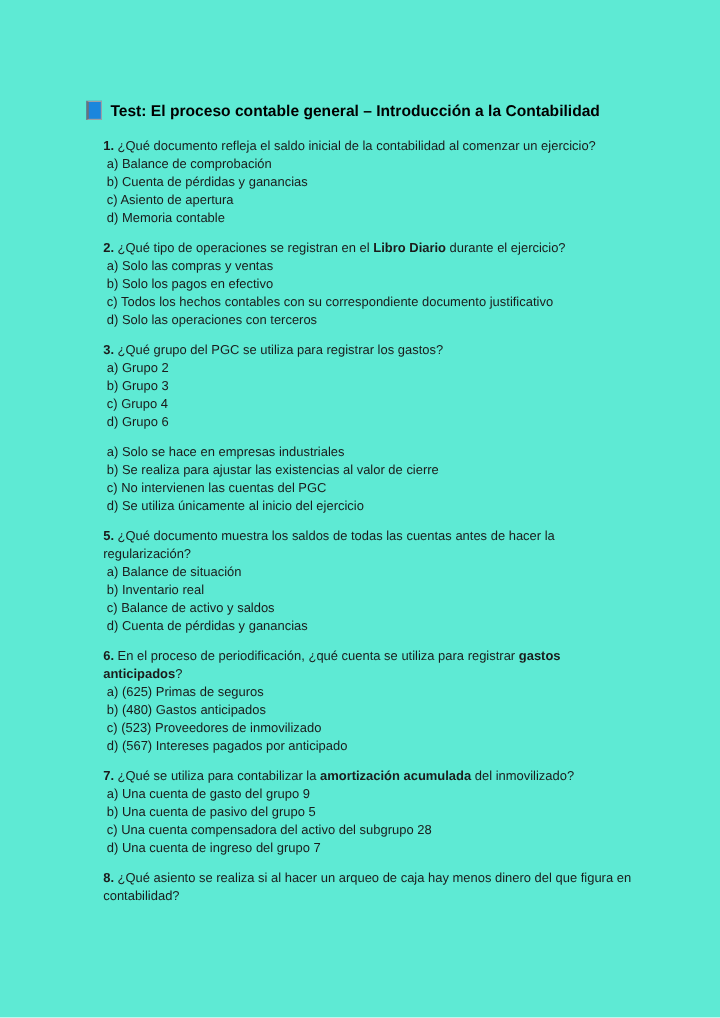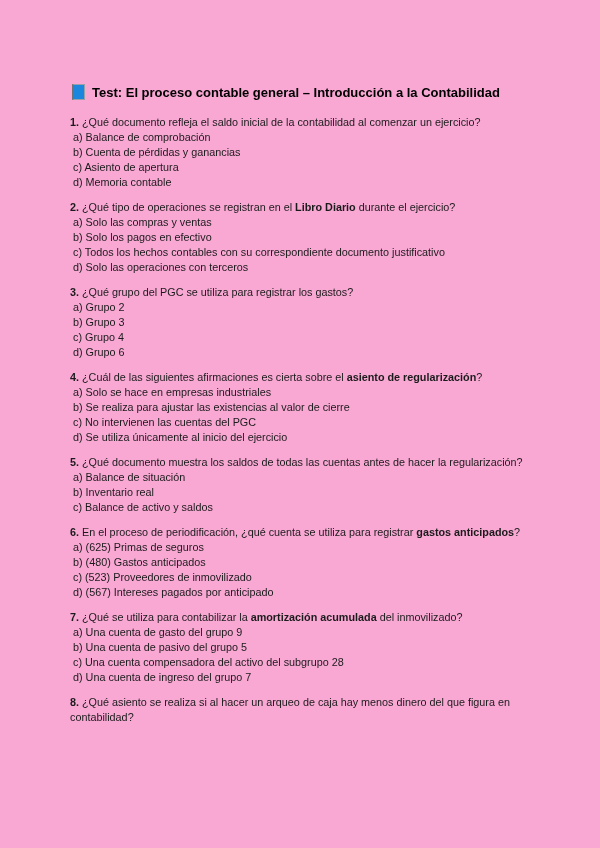--- a/index.html
+++ b/index.html
@@ -1,20 +1,20 @@
 <!DOCTYPE html>
 <html><head>
 <meta charset="utf-8">
 <style>
   html, body { margin: 0; padding: 0; background: #ffffff; }
   .page {
     position: relative;
     width: 600px;
     height: 848px;
-    background: #f9a8d4;
+    background: #5eead4;
     overflow: hidden;
     font-family: "Liberation Sans", "DejaVu Sans", sans-serif;
     color: #1b1b1b;
   }
   .content {
     padding: 84px 0 0 70px;
     width: 465px;
   }
   .title {
     display: flex;
@@ -29,21 +29,21 @@
   .bullet {
     width: 13px;
     height: 16px;
     flex: 0 0 auto;
     background: #1a86dd;
     border: 1px solid #9aa0a6;
     border-left: 2px solid #6d7278;
     box-sizing: border-box;
   }
   .q {
-    margin: 0 0 10px 0;
+    margin: 0 0 10px 16px;
     font-size: 10.8px;
     line-height: 15px;
   }
   .qt { margin: 0; }
   .opt { margin: 0; padding-left: 3px; }
   b { font-weight: bold; }
 </style>
 </head>
 <body>
 
@@ -73,32 +73,32 @@
 
     <div class="q">
       <p class="qt"><b>3.</b><span> ¿Qué grupo del PGC se utiliza para registrar los gastos?</span><b></b><span></span></p>
       <p class="opt">a) Grupo 2</p>
       <p class="opt">b) Grupo 3</p>
       <p class="opt">c) Grupo 4</p>
       <p class="opt">d) Grupo 6</p>
     </div>
 
     <div class="q">
-      <p class="qt"><b>4.</b><span> ¿Cuál de las siguientes afirmaciones es cierta sobre el </span><b>asiento de regularización</b><span>?</span></p>
       <p class="opt">a) Solo se hace en empresas industriales</p>
       <p class="opt">b) Se realiza para ajustar las existencias al valor de cierre</p>
       <p class="opt">c) No intervienen las cuentas del PGC</p>
       <p class="opt">d) Se utiliza únicamente al inicio del ejercicio</p>
     </div>
 
     <div class="q">
       <p class="qt"><b>5.</b><span> ¿Qué documento muestra los saldos de todas las cuentas antes de hacer la regularización?</span><b></b><span></span></p>
       <p class="opt">a) Balance de situación</p>
       <p class="opt">b) Inventario real</p>
       <p class="opt">c) Balance de activo y saldos</p>
+      <p class="opt">d) Cuenta de pérdidas y ganancias</p>
     </div>
 
     <div class="q">
       <p class="qt"><b>6.</b><span> En el proceso de periodificación, ¿qué cuenta se utiliza para registrar </span><b>gastos anticipados</b><span>?</span></p>
       <p class="opt">a) (625) Primas de seguros</p>
       <p class="opt">b) (480) Gastos anticipados</p>
       <p class="opt">c) (523) Proveedores de inmovilizado</p>
       <p class="opt">d) (567) Intereses pagados por anticipado</p>
     </div>
 

